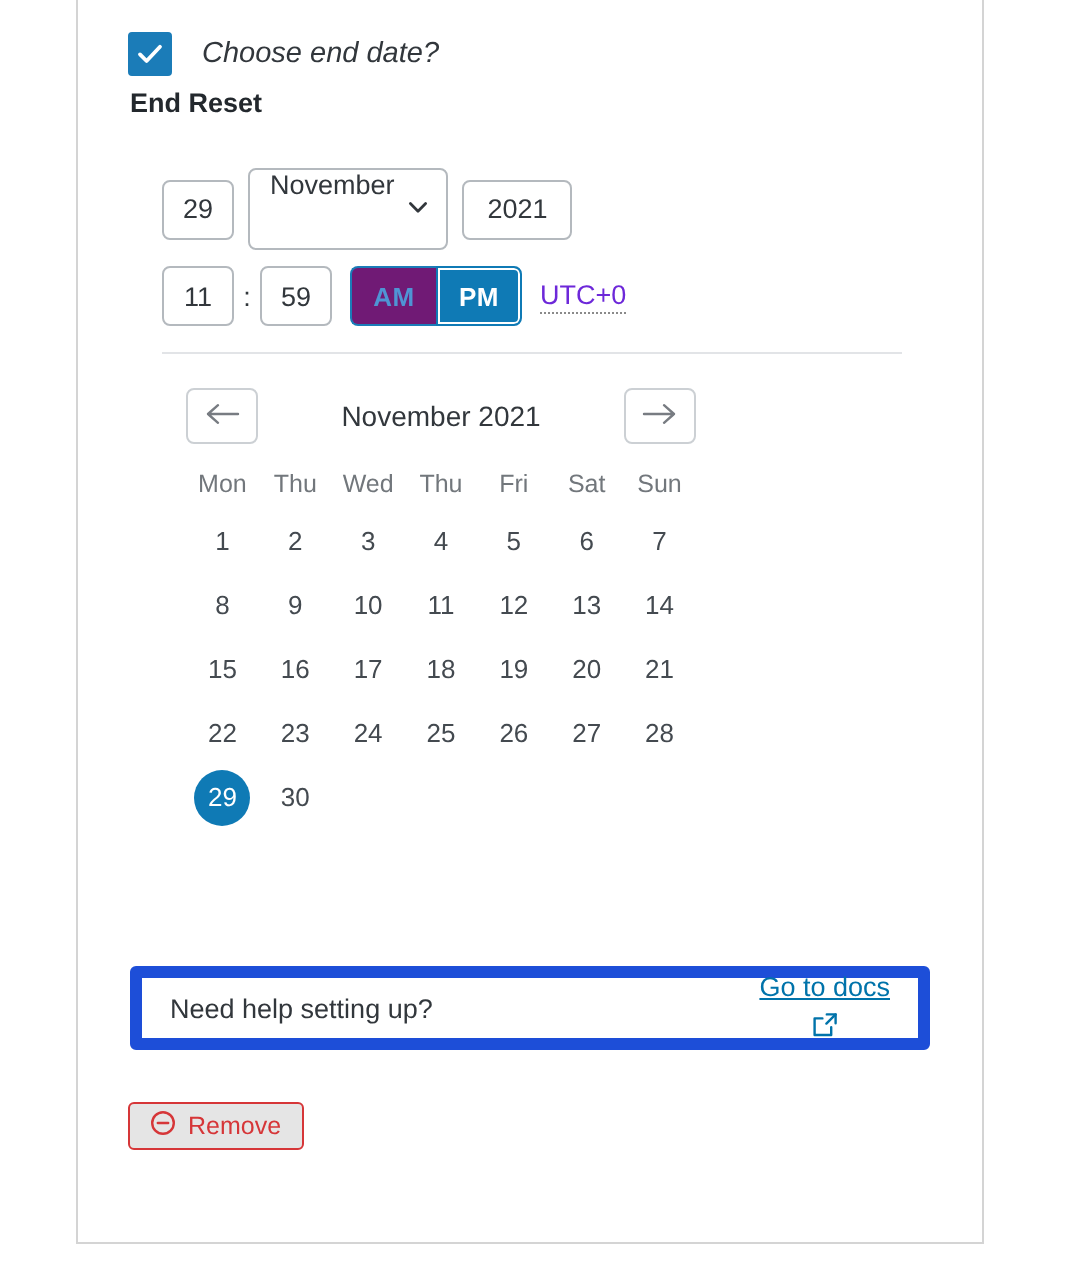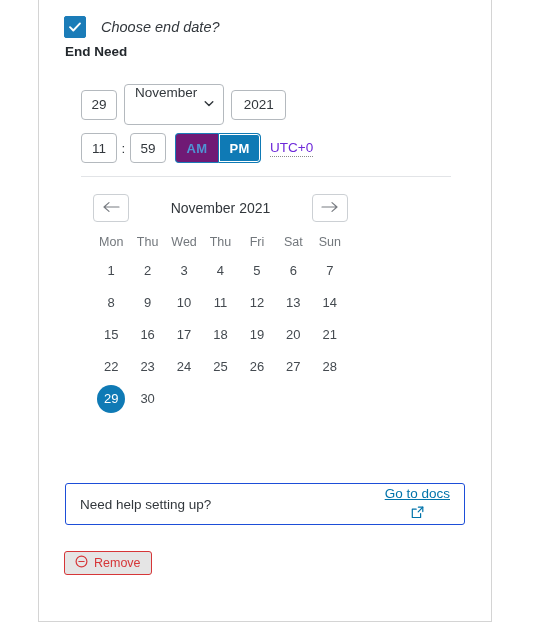--- a/index.html
+++ b/index.html
@@ -262,21 +262,21 @@
   }
 
   
   .helpbox {
     position: absolute;
     left: 26px;
     top: 495px;
     width: 400px;
     height: 42px;
     box-sizing: border-box;
-    border: 1px solid #1d4ed8;
+    border: 6px solid #1d4ed8;
     border-radius: 3px;
     background: #fff;
     display: flex;
     align-items: center;
     justify-content: space-between;
     padding: 0 14px;
   }
   .helpbox-text {
     font-size: 13.5px;
     color: #32373c;
@@ -322,21 +322,21 @@
       <div class="cbx">
         <span>
           <svg width="14" height="14" viewBox="0 0 14 14">
             <path d="M2 7.2 L5.3 10.5 L12 3.4" fill="none" stroke="#ffffff" stroke-width="1.9" stroke-linecap="round" stroke-linejoin="round"></path>
           </svg>
         </span>
       </div>
       <span class="checkbox-label">Choose end date?</span>
     </div>
 
-    <div class="section-label">End Need</div>
+    <div class="section-label">End Reset</div>
 
     <div class="fields">
 
       <div class="field-row">
         <input class="txtbox txt-day" type="text" value="29" style="">
         <div class="selectbox">
           <span>November</span>
           <span class="chev">
             <svg width="12" height="12" viewBox="0 0 12 12">
               <path d="M2.2 4.3 L6 8.1 L9.8 4.3" fill="none" stroke="#32373c" stroke-width="1.4" stroke-linecap="round" stroke-linejoin="round"></path>

